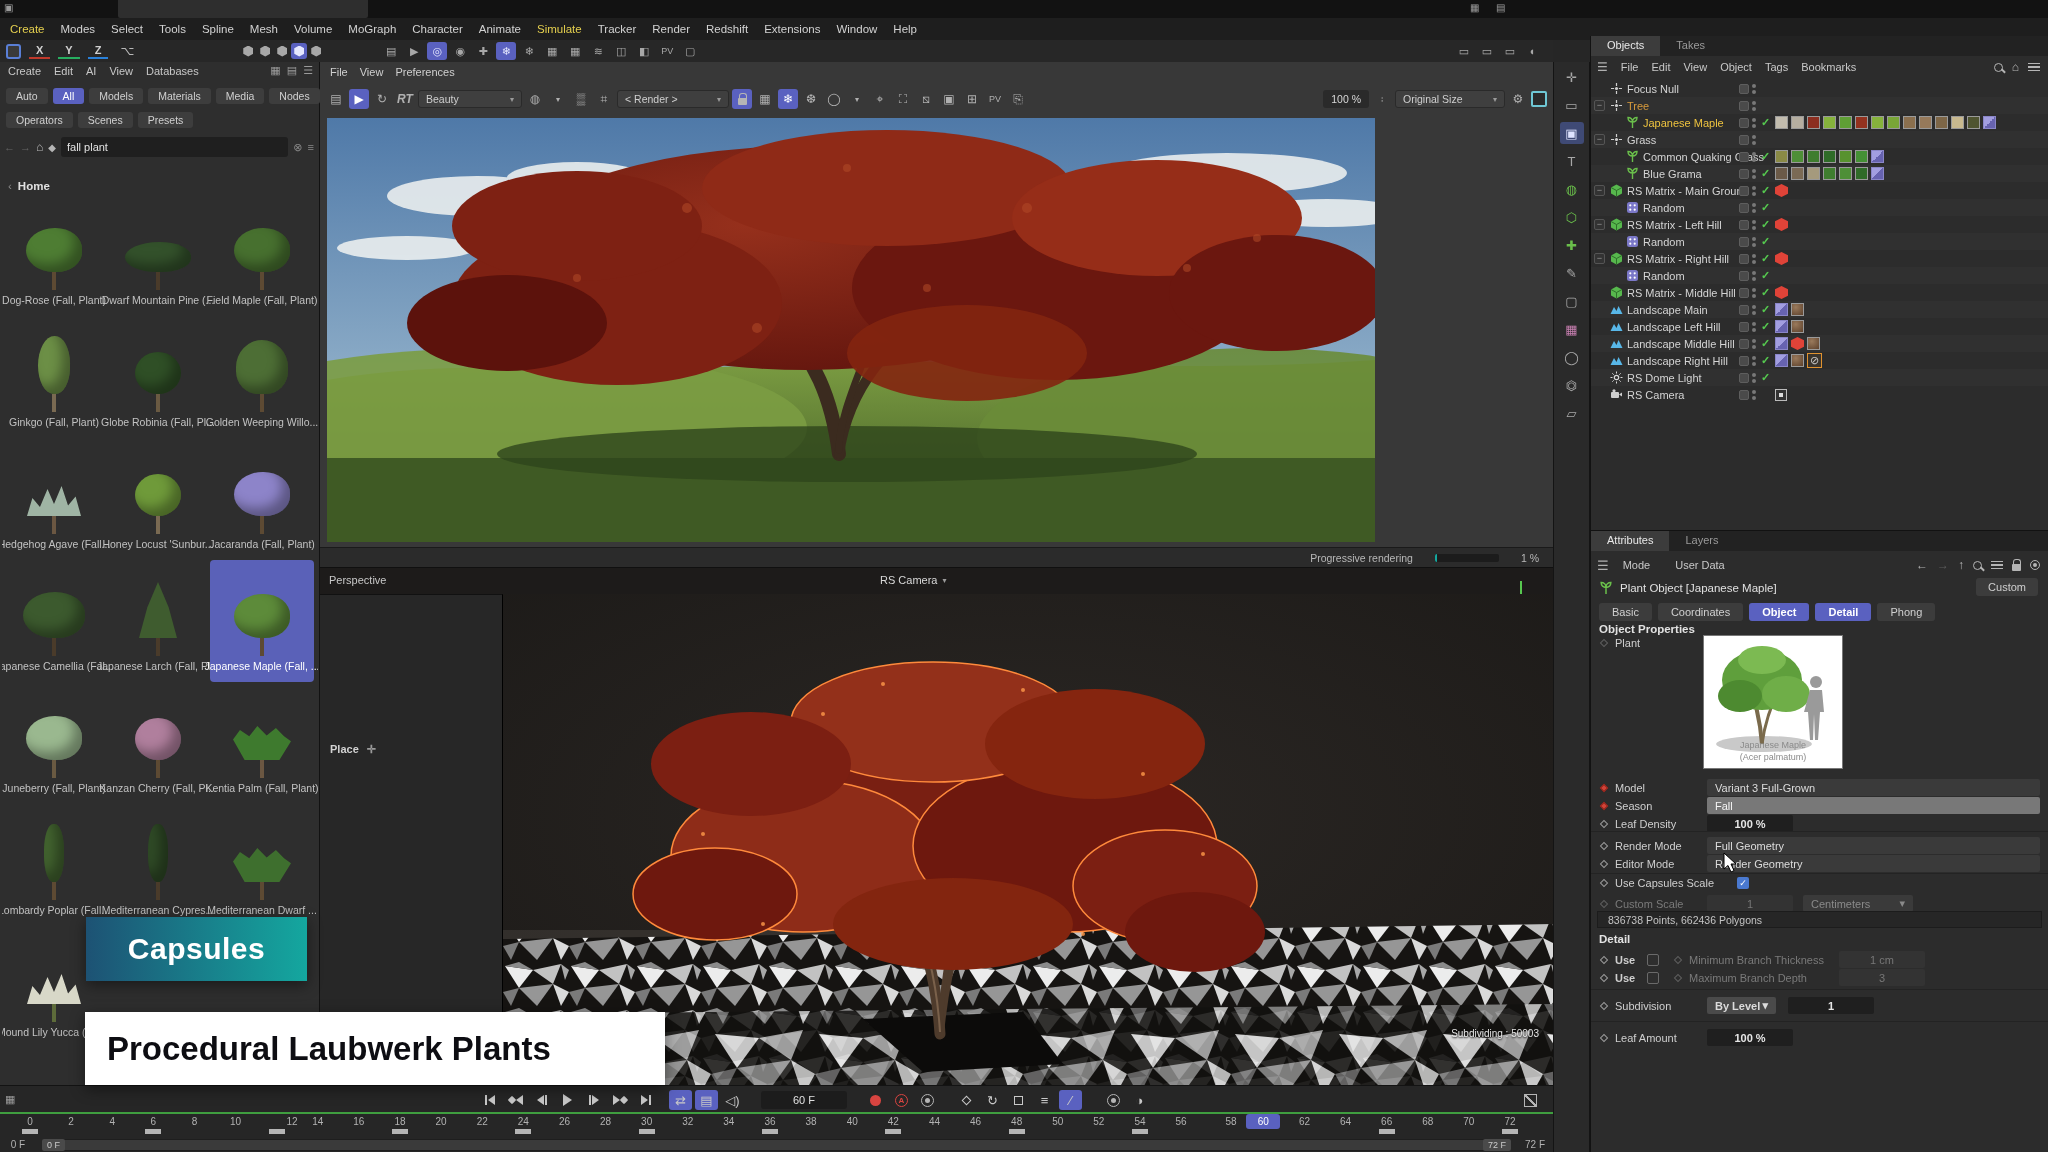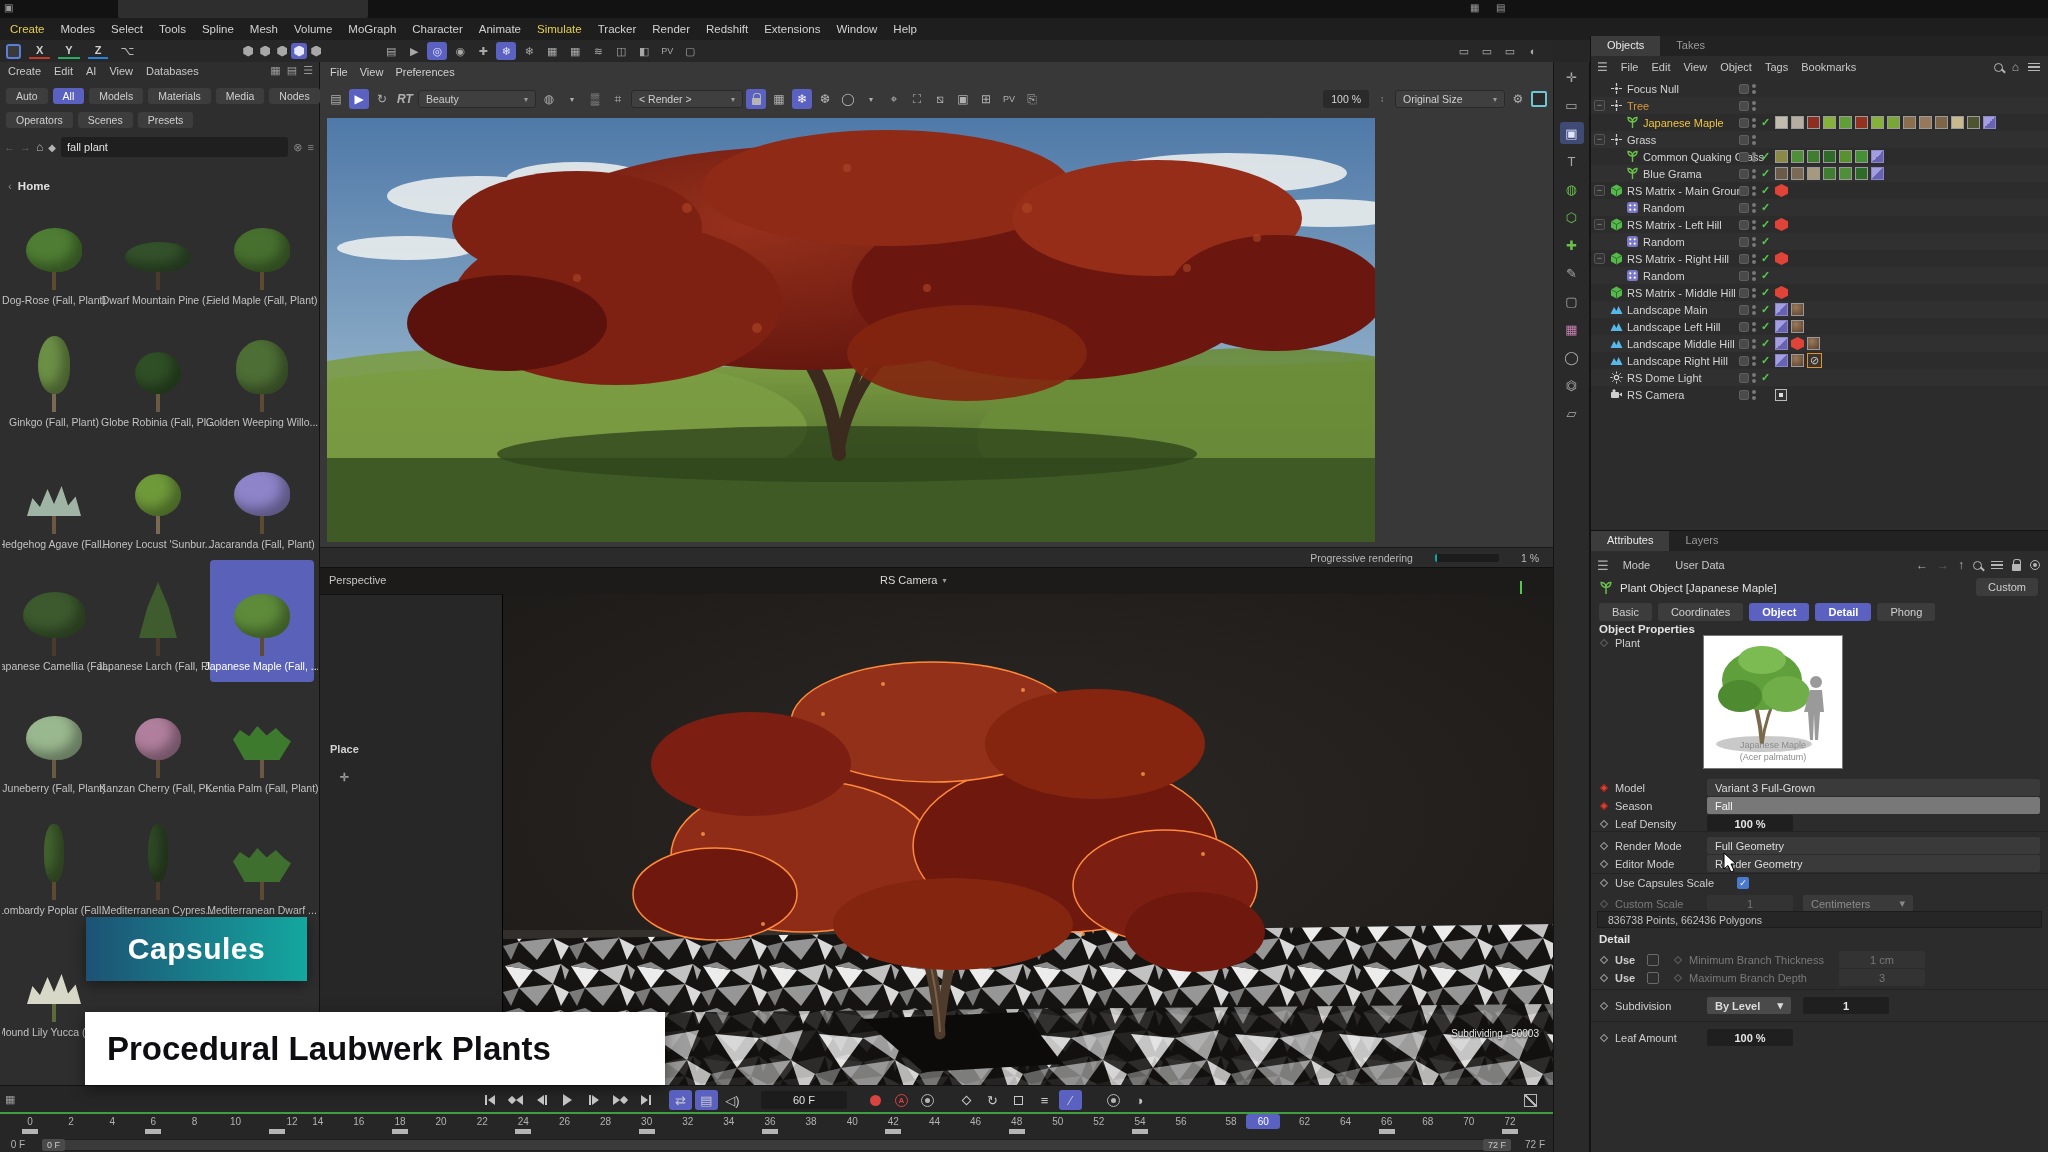--- a/index.html
+++ b/index.html
@@ -86,21 +86,21 @@
   .pbar{width:64px;height:8px;background:#1c1c1c;border-radius:2px;overflow:hidden;}
   .pbar i{display:block;width:4%;height:100%;background:var(--caps-to);}
 
   
   .vport{position:absolute;left:320px;top:568px;width:1233px;height:517px;background:#1d1b1a;}
   .vhead{position:absolute;left:0;top:0;width:100%;height:26px;}
   .vlabel{position:absolute;left:9px;top:6px;font-size:11px;color:#c8c8c8;}
   .vcam{position:absolute;left:560px;top:6px;font-size:11px;color:#d8d8d8;display:flex;gap:5px;align-items:center;}
   .vgizmo{position:absolute;right:14px;top:8px;}
   .place{position:absolute;left:0;top:26px;width:183px;height:491px;background:#272727;border-right:1px solid #000;border-top:1px solid #111;}
-  .place .ptitle{position:absolute;left:10px;top:148px;font-size:11px;font-weight:bold;color:#d2d2d2;display:flex;gap:16px;align-items:center;flex-direction:column;}
+  .place .ptitle{position:absolute;left:10px;top:148px;font-size:11px;font-weight:bold;color:#d2d2d2;display:flex;gap:8px;align-items:flex-start;}
   .place .ptitle i{font-style:normal;color:#9a9a9a;font-size:11px;}
   .scene{position:absolute;left:183px;top:26px;width:1050px;height:491px;}
   .vstatus{position:absolute;right:14px;bottom:46px;font-size:10px;color:#e6e6e6;text-shadow:0 1px 2px #000;}
 
   
   .toolcol{position:absolute;left:1553px;top:62px;width:37px;height:1090px;background:#2a2a2a;border-left:1px solid #141414;border-right:1px solid #141414;display:flex;flex-direction:column;align-items:center;padding-top:4px;gap:6px;}
   .vico{width:24px;height:22px;display:flex;align-items:center;justify-content:center;font-size:13px;color:#a8a8a8;border-radius:3px;}
   .vico.grn{color:#6abf4b;}
   .vico.pnk{color:#c77fb0;}
   .vico.on{background:#3f4a75;color:#dfe4ff;}
@@ -472,21 +472,21 @@
     <div class="rmenu">
         <span class="">File</span>
         <span class="">View</span>
         <span class="">Preferences</span>
       </div>
     <div class="rtools">
       <span class="rico">▤</span>
       <span class="rico on">▶</span>
       <span class="rico">↻</span>
       <span class="rico" style="font-style:italic;font-weight:bold">RT</span>
-      <span class="dd" style="width:118px">
+      <span class="dd" style="width:104px">
           <span>Beauty</span>
           <span class="car" style="margin-left:auto">▾</span>
         </span>
       <span class="rico">◍</span>
       <span class="rico" style="font-size:8px">▾</span>
       <span class="rico">▒</span>
       <span class="rico">⌗</span>
       <span class="dd" style="width:112px">
           <span>&lt; Render &gt;</span>
           <span class="car" style="margin-left:auto">▾</span>
@@ -1269,21 +1269,21 @@
         <span style="width:26px;font-weight:bold">Use</span>
       <span class="cbox empty">✓</span>
       <span class="dia dim" style="margin-left:16px"></span>
       <span class="dimtext" style="width:150px">Maximum Branch Depth</span>
       <span class="pfield dim">3</span>
     </div>
     <div class="psep" style="top:458px"></div>
     <div class="prow" style="left:0;top:466px">
       <span class="dia"></span>
         <span class="plabel">Subdivision</span>
-      <span class="pdd" style="width:84px;background:#4a4a4a;font-weight:bold">
+      <span class="pdd" style="width:69px;background:#4a4a4a;font-weight:bold">
           <span>By Level</span>
           <span class="car" style="margin-left:auto">▾</span>
         </span>
       <span class="pfield" style="margin-left:12px">1</span>
     </div>
     <div class="psep" style="top:490px"></div>
     <div class="prow" style="left:0;top:498px">
       <span class="dia"></span>
         <span class="plabel">Leaf Amount</span>
       <span class="pfield">100 %</span>

